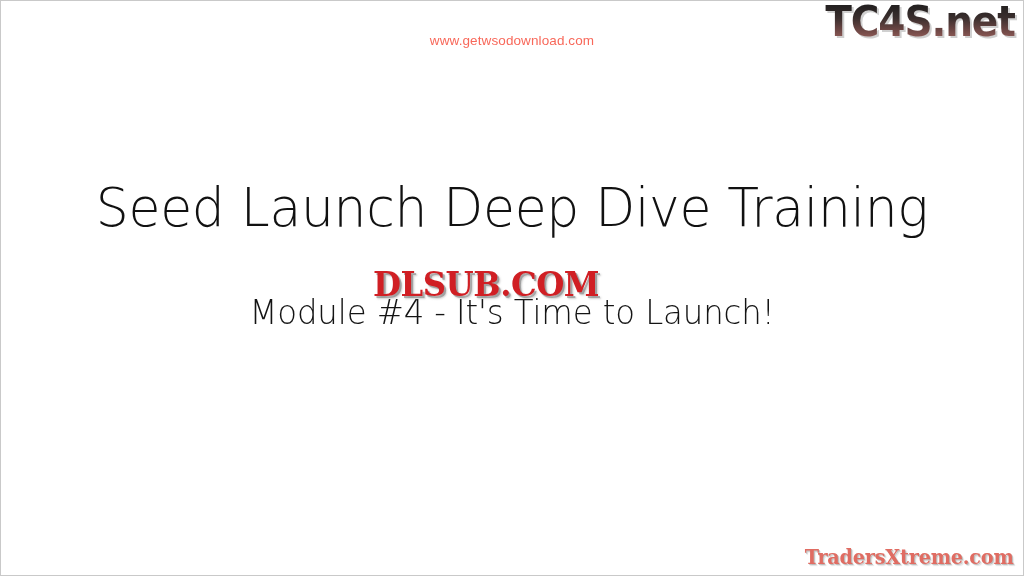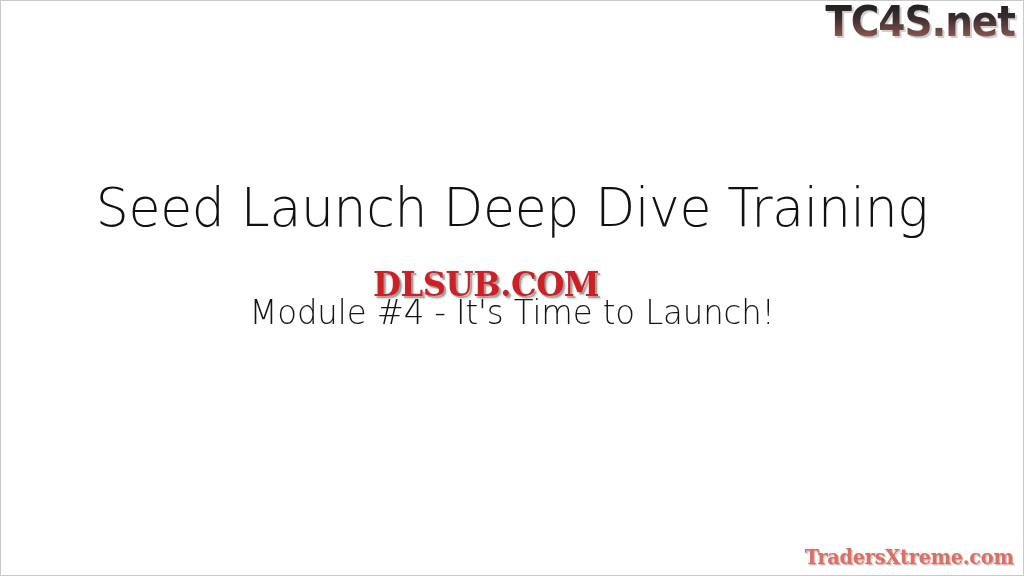--- a/index.html
+++ b/index.html
@@ -147,20 +147,21 @@
     text-shadow:
       1px 1px 0 rgba(150,150,150,0.5),
       2px 2px 1px rgba(160,160,160,0.3);
   }
 </style>
 </head>
 <body>
 
 <div id="slide">
 
+  <div class="top-watermark">www.getwsodownload.com</div>
 
   <div class="tc4s-shadow">TC4S.net</div>
   <div class="tc4s-logo">TC4S.net</div>
 
   <div class="slide-title">Seed Launch Deep Dive Training</div>
 
   <div class="slide-subtitle">Module #4 - It's Time to Launch!</div>
 
   <div class="dlsub-watermark">DLSUB.COM</div>
 

